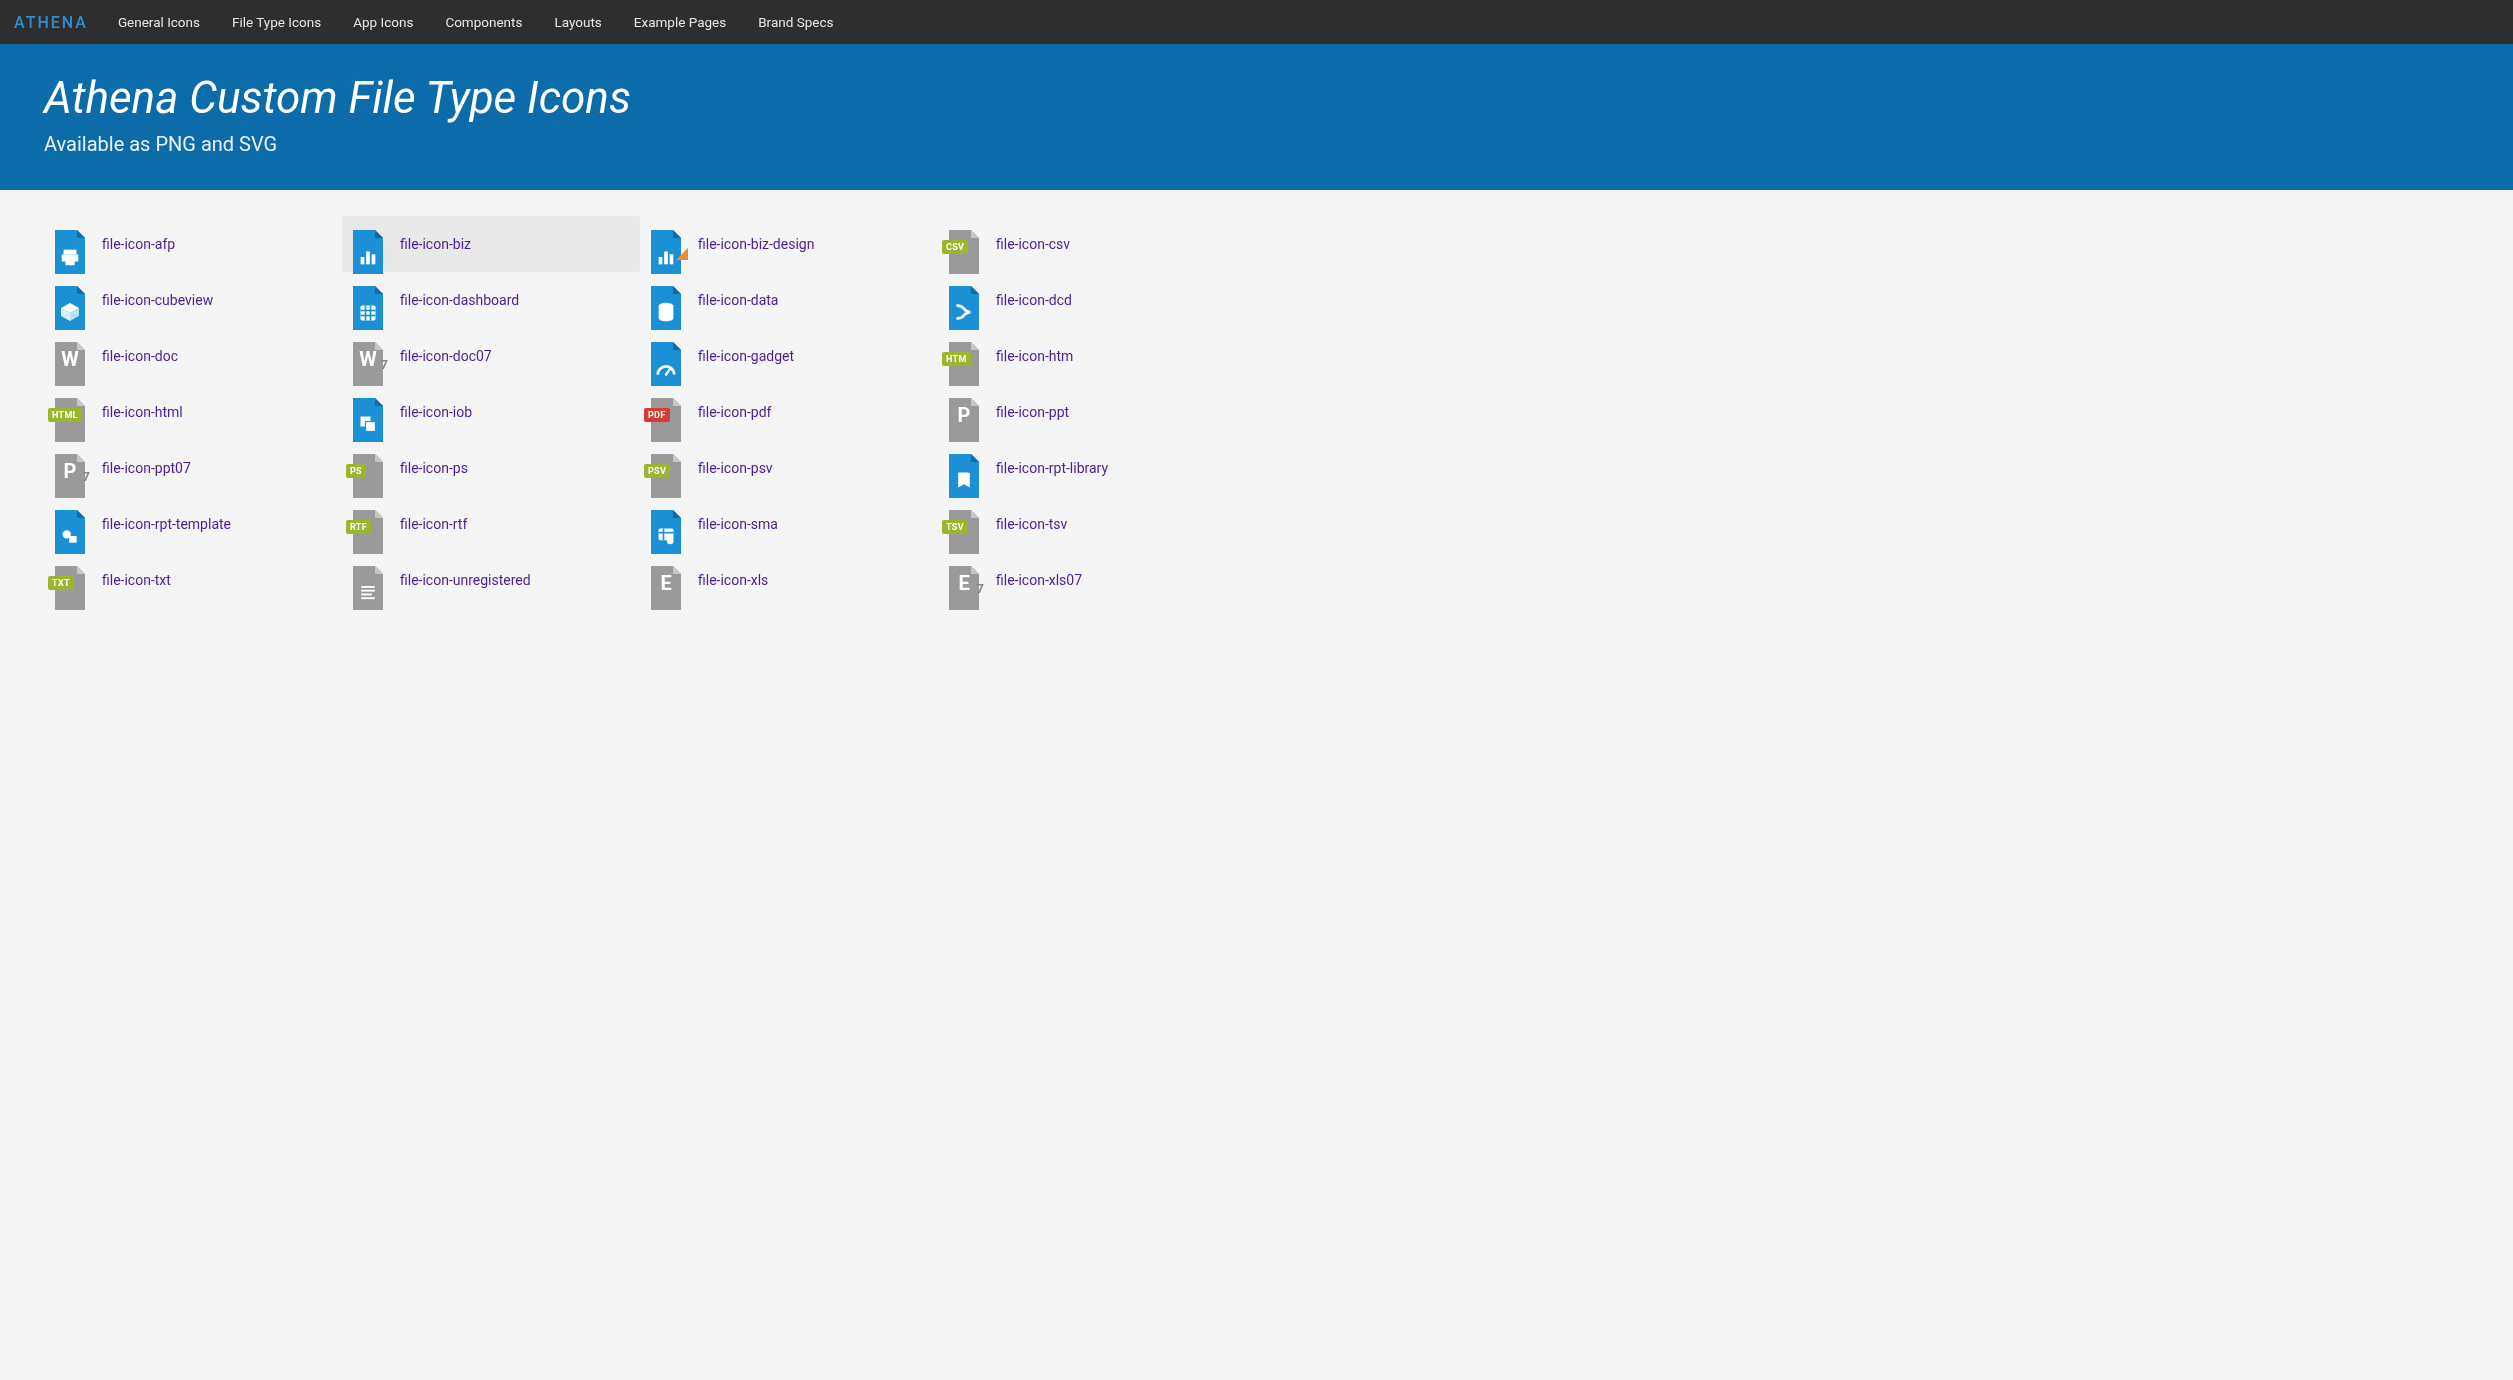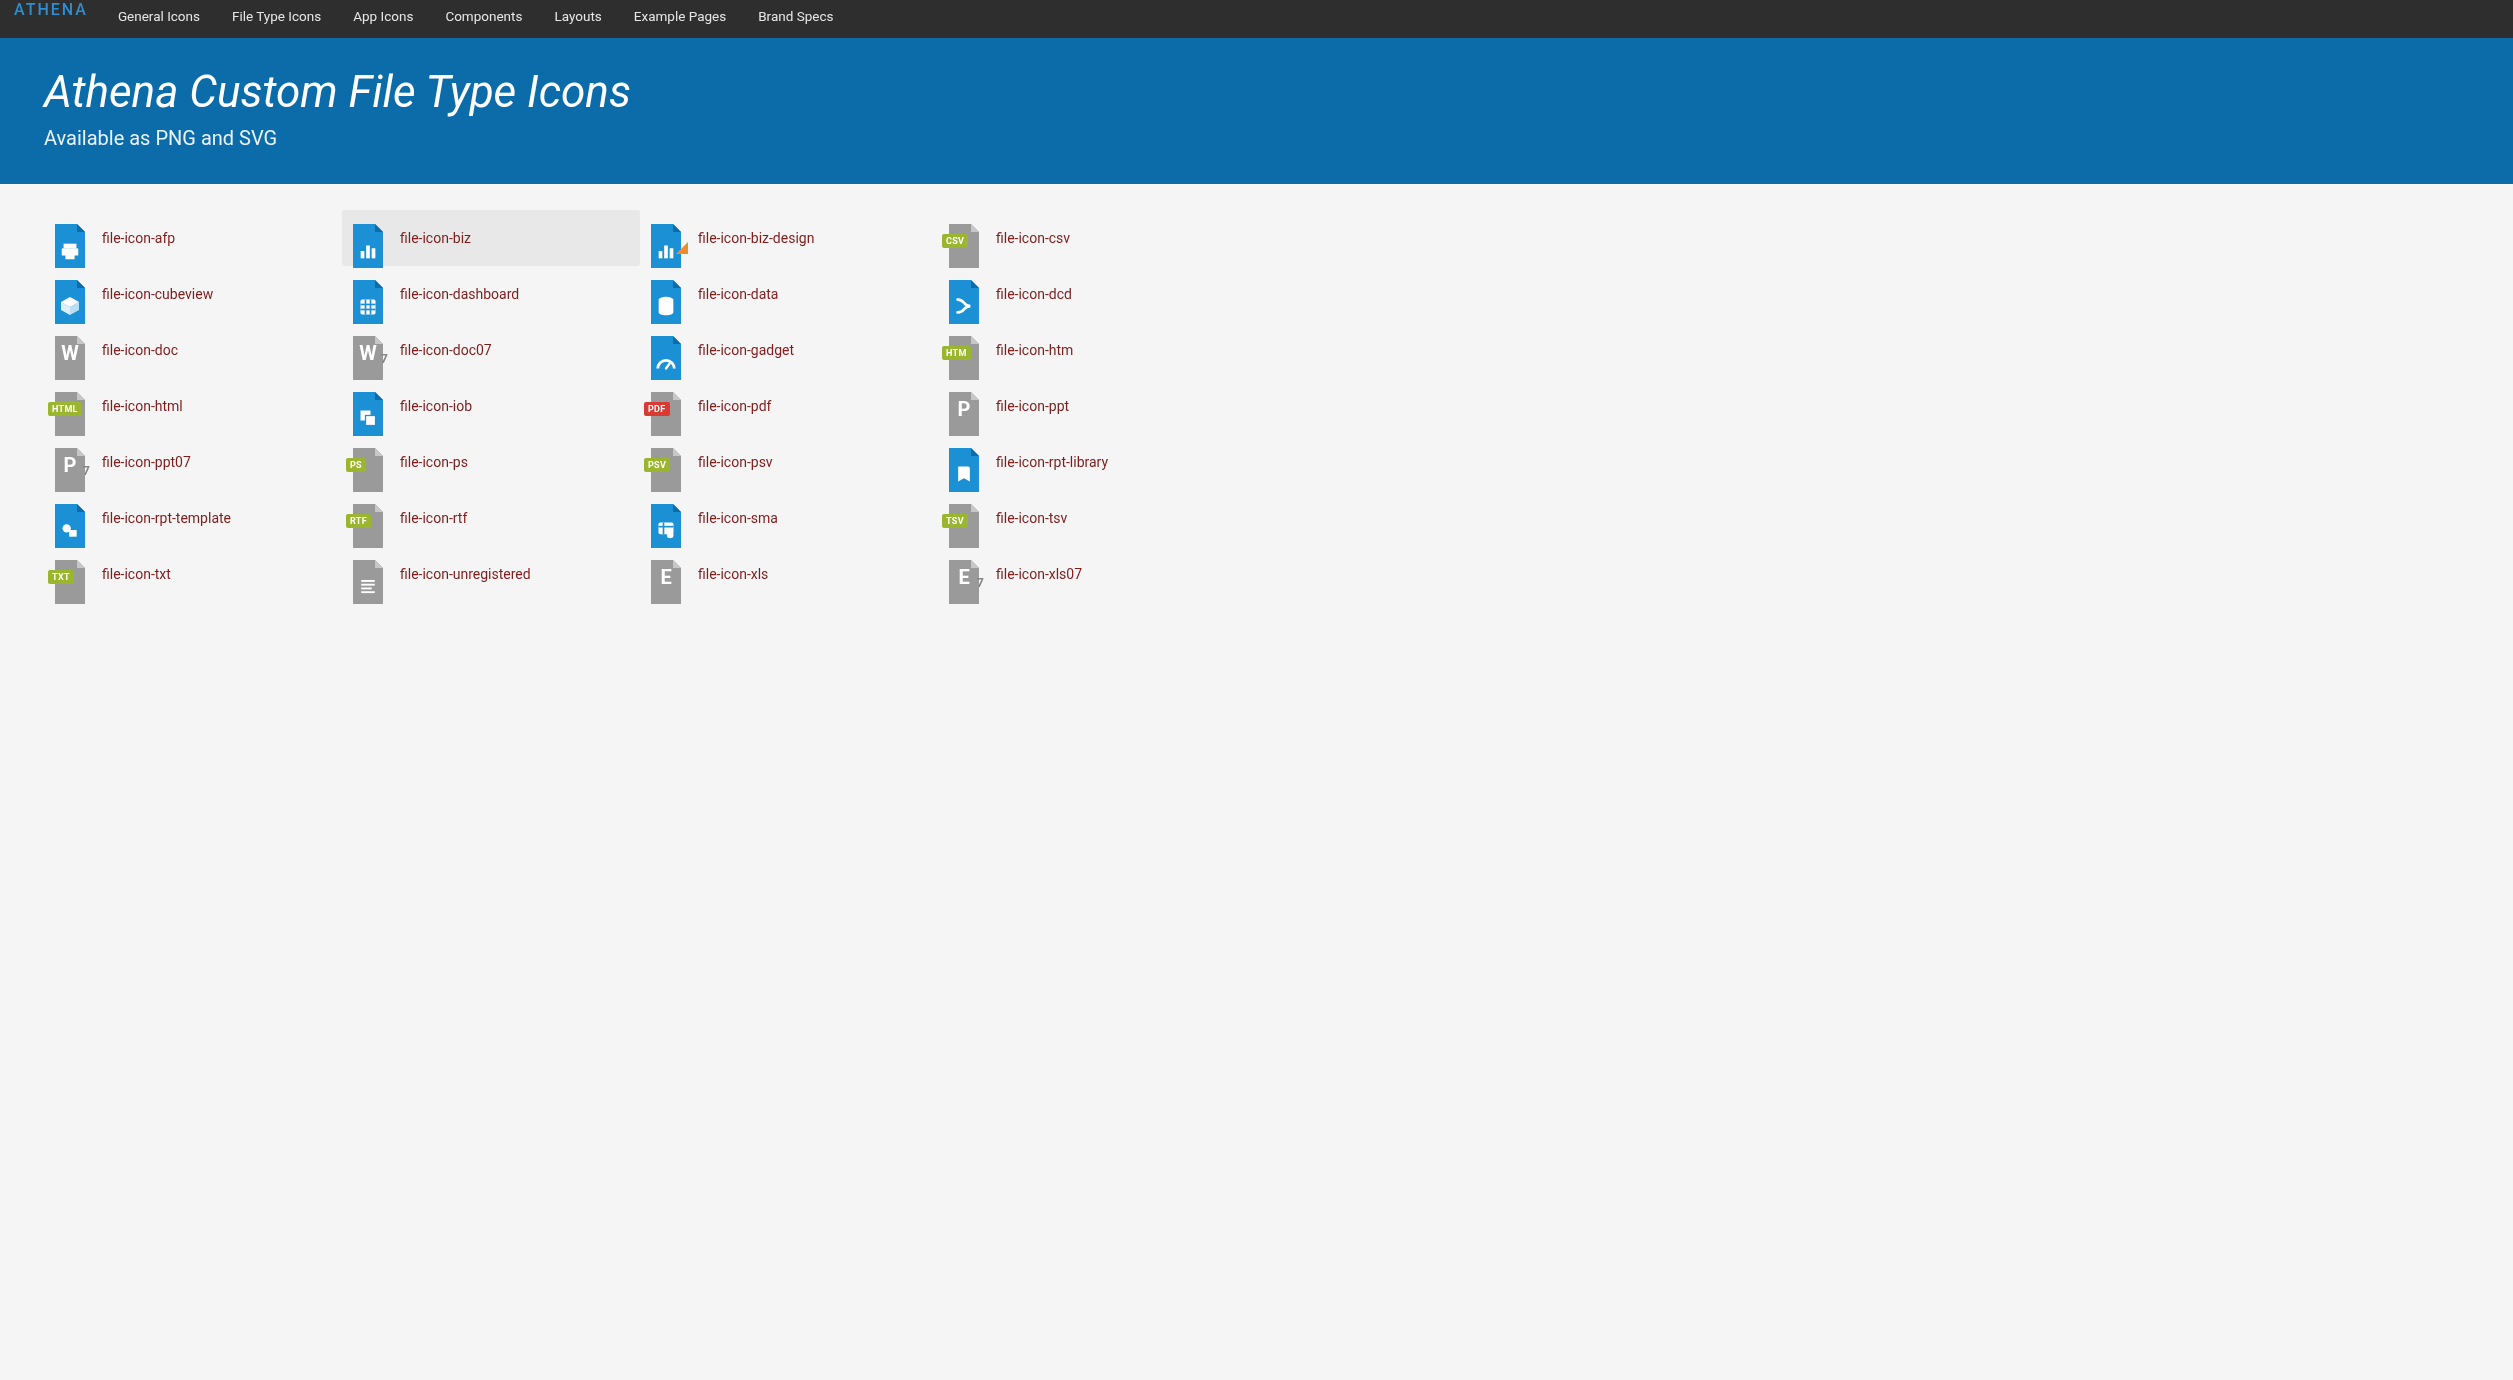--- a/index.html
+++ b/index.html
@@ -1,32 +1,32 @@
 <!DOCTYPE html>
 <html><head>
 <meta charset="utf-8">
 <style>
 * { margin: 0; padding: 0; box-sizing: border-box; }
 body { font-family: -apple-system, BlinkMacSystemFont, "Segoe UI", Roboto, Helvetica, Arial, sans-serif; background: #f5f5f5; color: #333; }
 
 
-.topnav { background: #2e2e2e; height: 38px; display: flex; padding: 0 10px; gap: 4px; }
+.topnav { background: #2e2e2e; height: 44px; display: flex; align-items: center; padding: 0 10px; gap: 4px; }
 .brand { color: #2d8fd0; font-size: 16px; letter-spacing: 2px; font-weight: 500; padding: 0 12px 0 4px; }
 .navlink { color: #e6e6e6; font-size: 13.5px; padding: 8px 14px; cursor: pointer; }
 
 
 .hero { background: #0b6ca9; color: #fff; padding: 28px 44px 34px 44px; }
 .hero h1 { font-size: 44px; font-weight: 400; margin-bottom: 8px; font-style: italic; }
 .hero p { font-size: 20px; font-weight: 400; color: #e8f2f9; }
 
 
 .grid { display: grid; grid-template-columns: repeat(4, 1fr); gap: 0; padding: 26px 44px; max-width: 1280px; }
 .item { display: flex; align-items: center; gap: 14px; padding: 14px 0 14px 8px; border-radius: 3px; cursor: pointer; }
 .item.hover { background: #e8e8e8; }
-.label { font-size: 14px; color: #7f1d1d; }
+.label { font-size: 14px; color: #4c1d95; }
 
 
 .ficon { width: 36px; height: 28px; position: relative; flex-shrink: 0; }
 .fshape { position: absolute; inset: 0; }
 .fbadge { position: absolute; left: -4px; bottom: 4px; font-size: 9px; font-weight: 700; color: #fff; padding: 2px 4px; border-radius: 2px; letter-spacing: 0.3px; }
 .fletter { position: absolute; left: 0; right: 0; top: 0; bottom: 0; display: flex; align-items: center; justify-content: center; color: #fff; font-size: 20px; font-weight: 700; padding-top: 6px; }
 .fcorner7 { position: absolute; right: -2px; bottom: -2px; font-size: 13px; font-weight: 700; color: #888; }
 .ftriangle { position: absolute; right: -4px; bottom: -2px; width: 0; height: 0; border-style: solid; border-width: 0 0 12px 12px; border-color: transparent transparent #ef8b2c transparent; }
 .ftriangle.small { right: -2px; bottom: 0; border-width: 0 0 10px 10px; }
 

